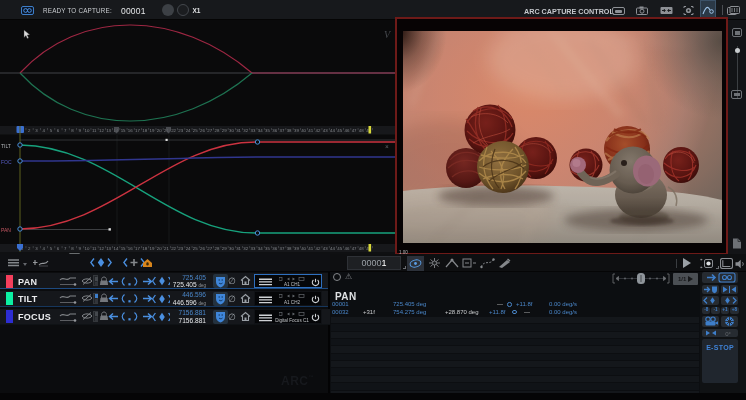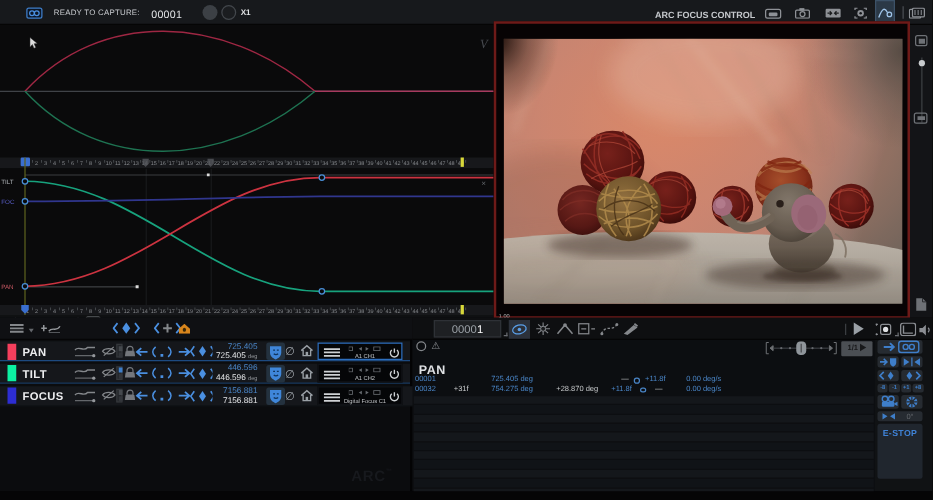--- a/index.html
+++ b/index.html
@@ -5,21 +5,21 @@
       <svg width="11" height="7" style="position:absolute;left:0;top:0">
         <circle cx="3.6" cy="3.5" r="1.9" fill="none" stroke="#4a8fe0" stroke-width="1"></circle>
         <circle cx="7.4" cy="3.5" r="1.9" fill="none" stroke="#4a8fe0" stroke-width="1"></circle>
       </svg>
     </div>
     <div style="position:absolute;left:43px;top:7px;font-size:6.3px;color:#c9ccd0;letter-spacing:0.2px">READY TO CAPTURE:</div>
     <div style="position:absolute;left:121px;top:5.5px;font-size:8.5px;color:#e4e6e8;letter-spacing:0.2px">00001</div>
     <div style="position:absolute;left:162px;top:4px;width:12px;height:12px;border-radius:50%;background:#3c4045"></div>
     <div style="position:absolute;left:177px;top:4px;width:12px;height:12px;border-radius:50%;border:1px solid #43474c;background:#1b1d20"></div>
     <div style="position:absolute;left:192.5px;top:7px;font-size:6.5px;color:#dfe1e3;font-weight:bold">X1</div>
-    <div style="position:absolute;left:524px;top:6.5px;font-size:7.2px;color:#c5c8cc;letter-spacing:0px;font-weight:bold">ARC FOCUS CONTROL</div>
+    <div style="position:absolute;left:524px;top:6.5px;font-size:7.2px;color:#c5c8cc;letter-spacing:0px;font-weight:bold">ARC CAPTURE CONTROL</div>
     <div style="position:absolute;left:612px;top:7px;width:13px;height:8px;border:1px solid #8e9196;border-radius:2px">
       <div style="position:absolute;left:2px;top:1.5px;width:7px;height:3px;background:#8e9196;border-radius:1px"></div>
     </div>
     <div style="position:absolute;left:636px;top:6px;width:12px;height:9px">
       <svg width="12" height="9">
         <rect x="0.5" y="2" width="11" height="6.5" rx="1" fill="none" stroke="#8e9196" stroke-width="1"></rect>
         <rect x="3.5" y="0.5" width="4" height="2" fill="#8e9196"></rect>
         <circle cx="6" cy="5.2" r="2" fill="none" stroke="#8e9196" stroke-width="1"></circle>
       </svg>
     </div>

